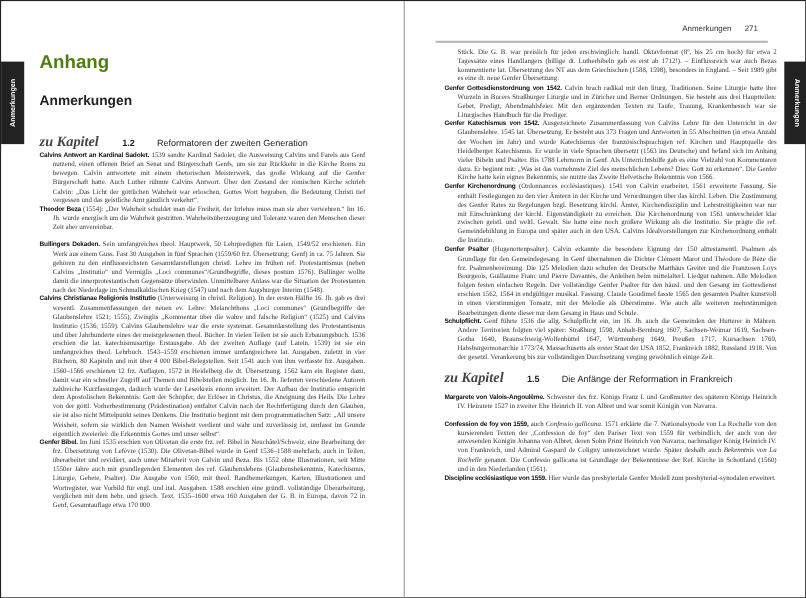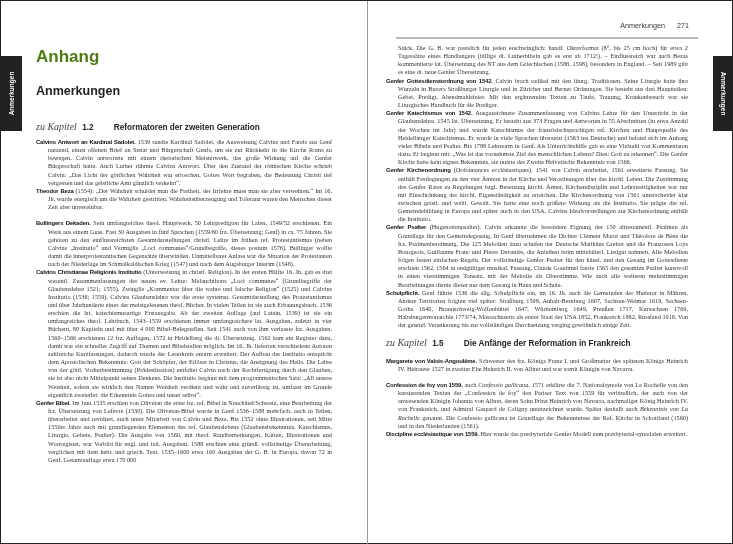--- a/index.html
+++ b/index.html
@@ -16,36 +16,36 @@
   .thumb-tab.left { left: 0; top: 55px; height: 75px; }
   .thumb-tab.left span { transform: rotate(-90deg); }
   .thumb-tab.right { right: 0; top: 55px; height: 75px; }
   .thumb-tab.right span { transform: rotate(90deg); }
 
   .sans { font-family: "Liberation Sans", "DejaVu Sans", sans-serif; }
   .h-anhang { position: absolute; left: 35px; top: 46px; font-size: 17px; font-weight: bold; color: #4d7c0f; }
   .h-anm { position: absolute; left: 35px; top: 83px; font-size: 12.5px; font-weight: bold; color: #222; }
 
   .chap { font-size: 8.2px; color: #222; white-space: nowrap; }
-  .chap .zu { font-family: "Liberation Serif", serif; font-style: italic; font-size: 10px; color: #444; margin-right: 3px; }
+  .chap .zu { font-family: "Liberation Serif", serif; font-style: italic; font-size: 13px; color: #444; margin-right: 19px; font-weight: bold; }
   .chap .num { font-weight: bold; margin-right: 2px; }
-  .chap .title { font-weight: bold; padding-left: 16px; }
+  .chap .title { font-weight: normal; padding-left: 16px; }
 
   .entries { position: absolute; font-size: 6.25px; line-height: 8.15px; text-align: justify; color: #333; }
   .entry { padding-left: 12px; text-indent: -12px; }
   .entry.gap { margin-top: 8px; }
   .term { font-family: "Liberation Sans", "DejaVu Sans", sans-serif; font-weight: bold; font-size: 5.9px; color: #111; letter-spacing: -0.15px; }
   .it { font-style: italic; }
 
   .left-chap { position: absolute; left: 35px; top: 120px; }
   .left-entries { left: 35px; top: 137px; width: 296px; }
 
   .run-head { position: absolute; right: 45px; top: 20px; display: flex; gap: 12px; font-size: 7.2px; color: #333; }
   .run-rule { position: absolute; left: 28px; top: 36px; width: 302px; height: 1.5px; background: #b8b8b8; }
-  .right-entries { position: absolute; left: 18px; top: 43px; width: 302px; }
+  .right-entries { position: absolute; left: 36px; top: 43px; width: 302px; }
   .right-chap { margin-top: 10px; margin-bottom: 8px; padding-left: 0; text-indent: 0; }
 </style>
 </head>
 <body>
 
 <div class="spread">
   <div class="gutter"></div>
 
   <div class="page left">
     <div class="thumb-tab left">

